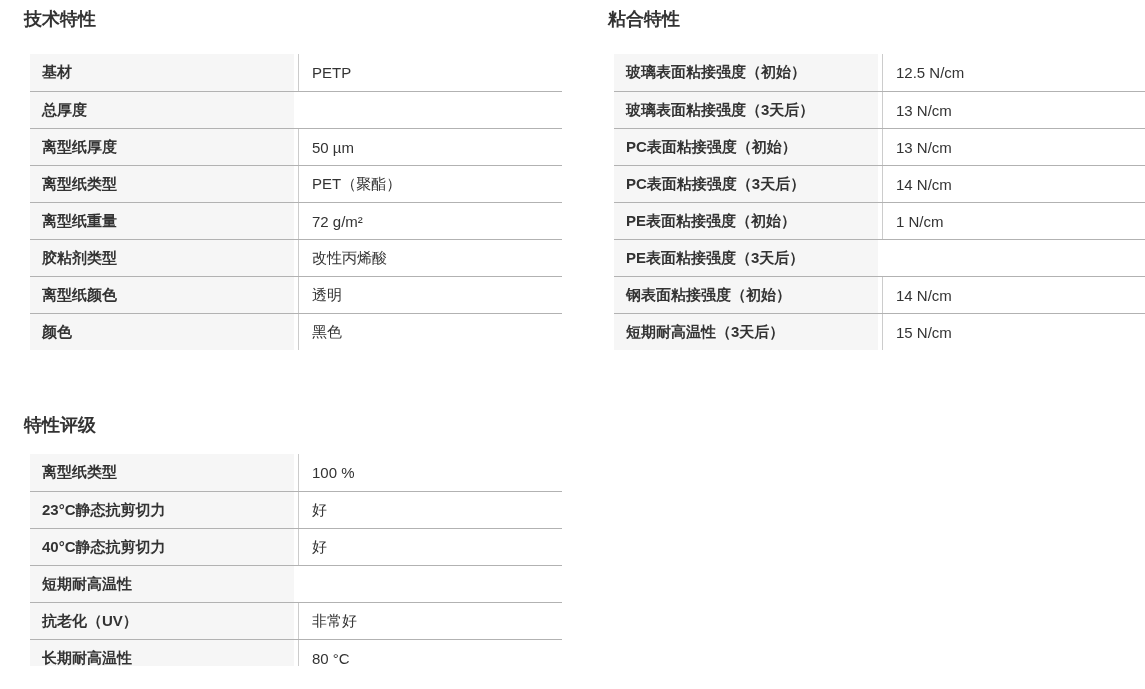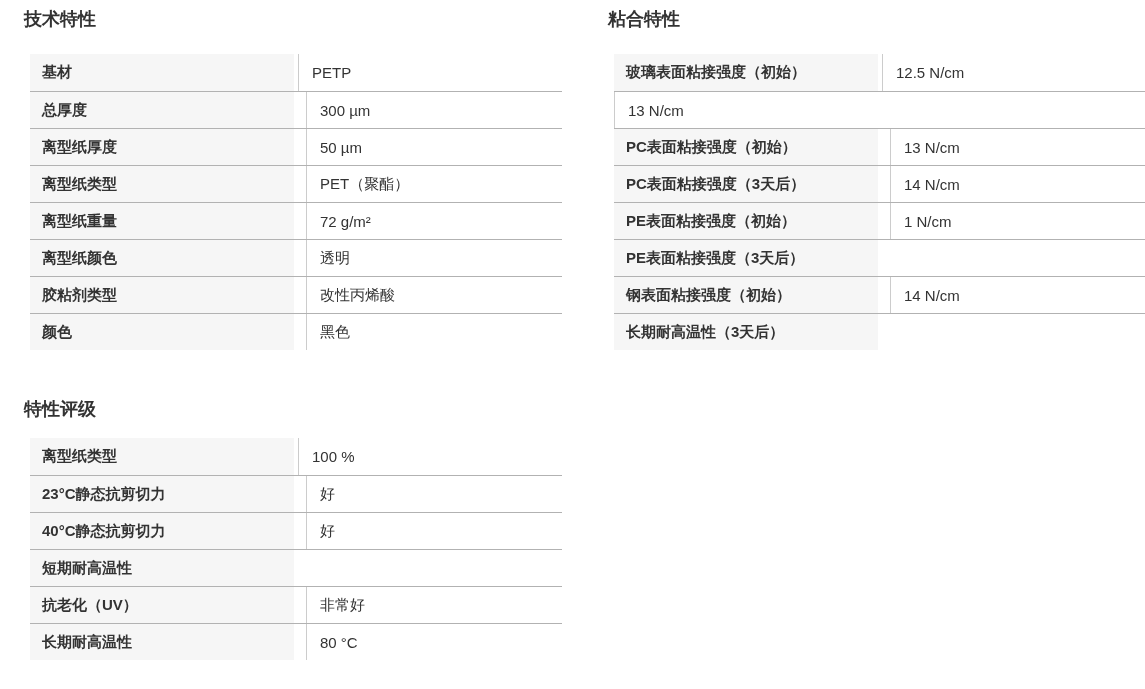--- a/index.html
+++ b/index.html
@@ -26,34 +26,34 @@
   .col { position: absolute; top: 0; }
   .col-left  { left: 24px;  width: 538px; }
   .col-right { left: 608px; width: 537px; }
   h2.section-title {
     font-size: 18px;
     line-height: 22px;
     font-weight: bold;
     color: var(--heading-text);
     margin-top: 8px;
   }
-  h2.section-title.second { margin-top: 48px; }
+  h2.section-title.second { margin-top: 64px; }
   .spec-table {
     margin-left: 6px;
     width: 532px;
     margin-top: 24px;
   }
   .spec-table.second { margin-top: 18px; }
   .row {
     display: flex;
     height: 37px;
     box-sizing: border-box;
     align-items: stretch;
   }
-  .row + .row { border-top: 1px solid var(--row-border); gap: 8px; }
+  .row + .row { border-top: 1px solid var(--row-border); }
   .cell {
     display: flex;
     align-items: center;
     font-size: 15px;
     color: var(--body-text);
     box-sizing: border-box;
     white-space: nowrap;
     overflow: hidden;
   }
   .cell.label {
@@ -77,41 +77,40 @@
 
   <section class="col col-left">
     <h2 class="section-title">技术特性</h2>
     <div class="spec-table">
         <div class="row">
           <div class="cell label">基材</div>
           <div class="cell value">PETP</div>
         </div>
         <div class="row">
           <div class="cell label">总厚度</div>
-          <div class="cell value">300 µm</div>
         </div>
         <div class="row">
           <div class="cell label">离型纸厚度</div>
           <div class="cell value">50 µm</div>
         </div>
         <div class="row">
           <div class="cell label">离型纸类型</div>
           <div class="cell value">PET（聚酯）</div>
         </div>
         <div class="row">
           <div class="cell label">离型纸重量</div>
           <div class="cell value">72 g/m²</div>
         </div>
         <div class="row">
+          <div class="cell label">胶粘剂类型</div>
+          <div class="cell value">改性丙烯酸</div>
+        </div>
+        <div class="row">
           <div class="cell label">离型纸颜色</div>
           <div class="cell value">透明</div>
-        </div>
-        <div class="row">
-          <div class="cell label">胶粘剂类型</div>
-          <div class="cell value">改性丙烯酸</div>
         </div>
         <div class="row">
           <div class="cell label">颜色</div>
           <div class="cell value">黑色</div>
         </div>
       </div>
 
     <h2 class="section-title second">特性评级</h2>
     <div class="spec-table second">
         <div class="row">
@@ -141,20 +140,21 @@
   </section>
 
   <section class="col col-right">
     <h2 class="section-title">粘合特性</h2>
     <div class="spec-table">
         <div class="row">
           <div class="cell label">玻璃表面粘接强度（初始）</div>
           <div class="cell value">12.5 N/cm</div>
         </div>
         <div class="row">
+          <div class="cell label">玻璃表面粘接强度（3天后）</div>
           <div class="cell value">13 N/cm</div>
         </div>
         <div class="row">
           <div class="cell label">PC表面粘接强度（初始）</div>
           <div class="cell value">13 N/cm</div>
         </div>
         <div class="row">
           <div class="cell label">PC表面粘接强度（3天后）</div>
           <div class="cell value">14 N/cm</div>
         </div>
@@ -163,18 +163,19 @@
           <div class="cell value">1 N/cm</div>
         </div>
         <div class="row">
           <div class="cell label">PE表面粘接强度（3天后）</div>
         </div>
         <div class="row">
           <div class="cell label">钢表面粘接强度（初始）</div>
           <div class="cell value">14 N/cm</div>
         </div>
         <div class="row">
-          <div class="cell label">长期耐高温性（3天后）</div>
+          <div class="cell label">短期耐高温性（3天后）</div>
+          <div class="cell value">15 N/cm</div>
         </div>
       </div>
   </section>
 
 </div>
 
 </body></html>

